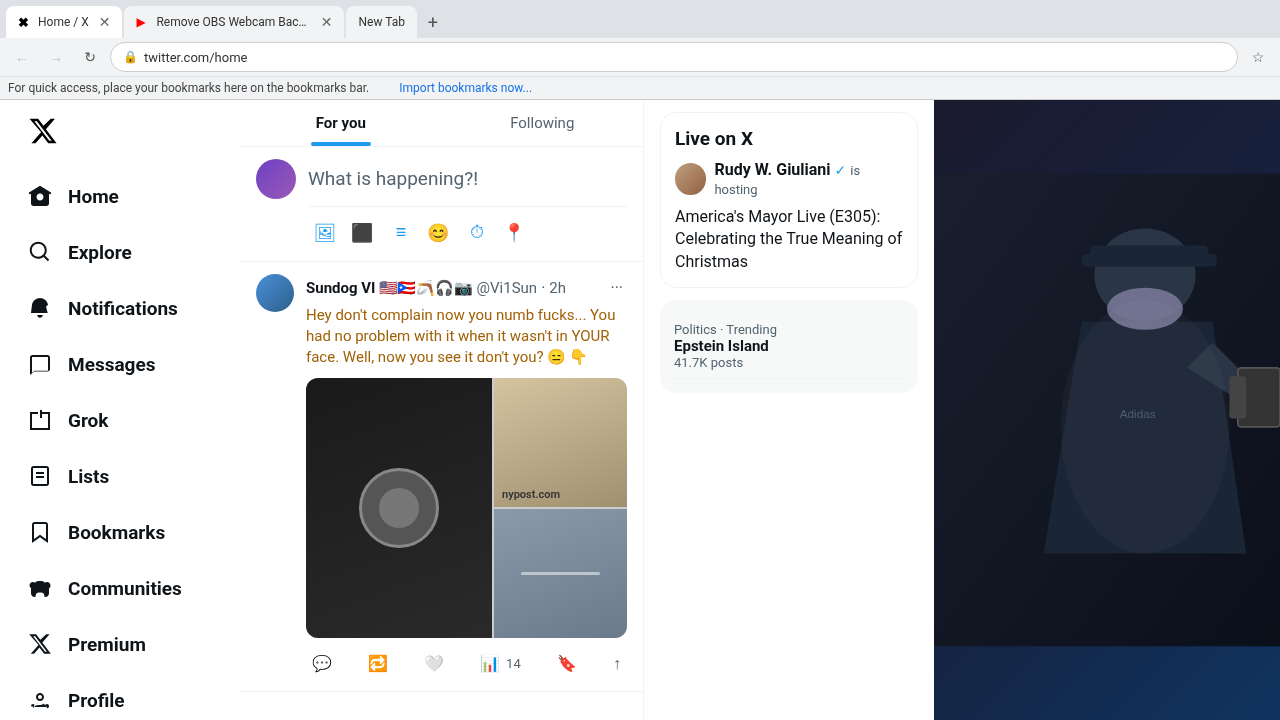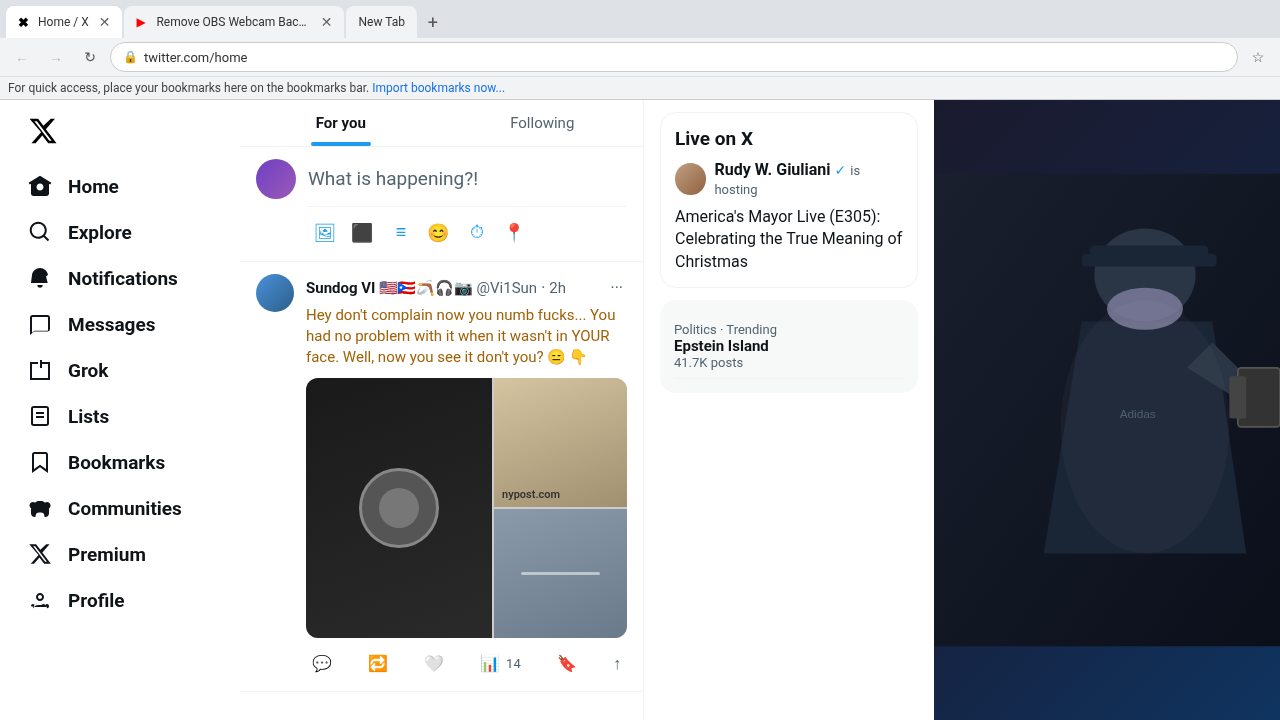--- a/index.html
+++ b/index.html
@@ -14,27 +14,27 @@
     .tab-title { overflow: hidden; text-overflow: ellipsis; white-space: nowrap; flex: 1; }
     .tab-close { margin-left: 4px; cursor: pointer; color: #666; font-size: 14px; flex-shrink: 0; }
     .tab-new { width: 28px; height: 28px; display: flex; align-items: center; justify-content: center; cursor: pointer; color: #555; font-size: 18px; margin-bottom: 2px; }
     .address-bar { display: flex; align-items: center; padding: 4px 8px; gap: 6px; background: #f1f3f4; }
     .nav-btn { width: 28px; height: 28px; display: flex; align-items: center; justify-content: center; cursor: pointer; color: #555; font-size: 14px; border-radius: 50%; }
     .nav-btn.disabled { color: #bbb; cursor: default; }
     .url-bar { flex: 1; display: flex; align-items: center; background: #fff; border: 1px solid #ccc; border-radius: 20px; padding: 4px 12px; gap: 6px; height: 30px; }
     .url-bar-lock { color: #555; font-size: 12px; }
     .url-text { font-size: 13px; color: #333; flex: 1; }
     .bookmarks-bar { padding: 4px 8px; font-size: 12px; color: #444; background: #f1f3f4; border-top: 1px solid #e0e0e0; }
-    .bookmarks-bar a { color: #1a73e8; text-decoration: none; }
+    .bookmarks-bar a { color: #1a73e8; text-decoration: none; margin-left: 27px; }
 
     
     .main-area { display: flex; flex: 1; overflow: hidden; }
 
     
-    .sidebar { width: 240px; flex-shrink: 0; padding: 8px 16px; display: flex; flex-direction: column; gap: 2px; border-right: none; overflow-y: auto; }
+    .sidebar { width: 240px; flex-shrink: 0; padding: 8px 16px; display: flex; flex-direction: column; gap: 12px; border-right: none; overflow-y: auto; }
     .sidebar-logo { padding: 8px 12px; margin-bottom: 4px; }
     .sidebar-logo svg { width: 30px; height: 30px; }
     .sidebar-item { display: flex; align-items: center; gap: 16px; padding: 10px 12px; border-radius: 30px; cursor: pointer; color: #0f1419; font-size: 18px; font-weight: 700; }
     .sidebar-item.active { font-weight: 700; }
     .sidebar-icon { width: 24px; height: 24px; display: flex; align-items: center; justify-content: center; flex-shrink: 0; }
     .sidebar-label { font-size: 19px; }
 
     
     .feed-area { flex: 1; overflow-y: auto; border-right: 1px solid #eff3f4; display: flex; flex-direction: column; }
     .feed-tabs { display: flex; border-bottom: 1px solid #eff3f4; flex-shrink: 0; }

